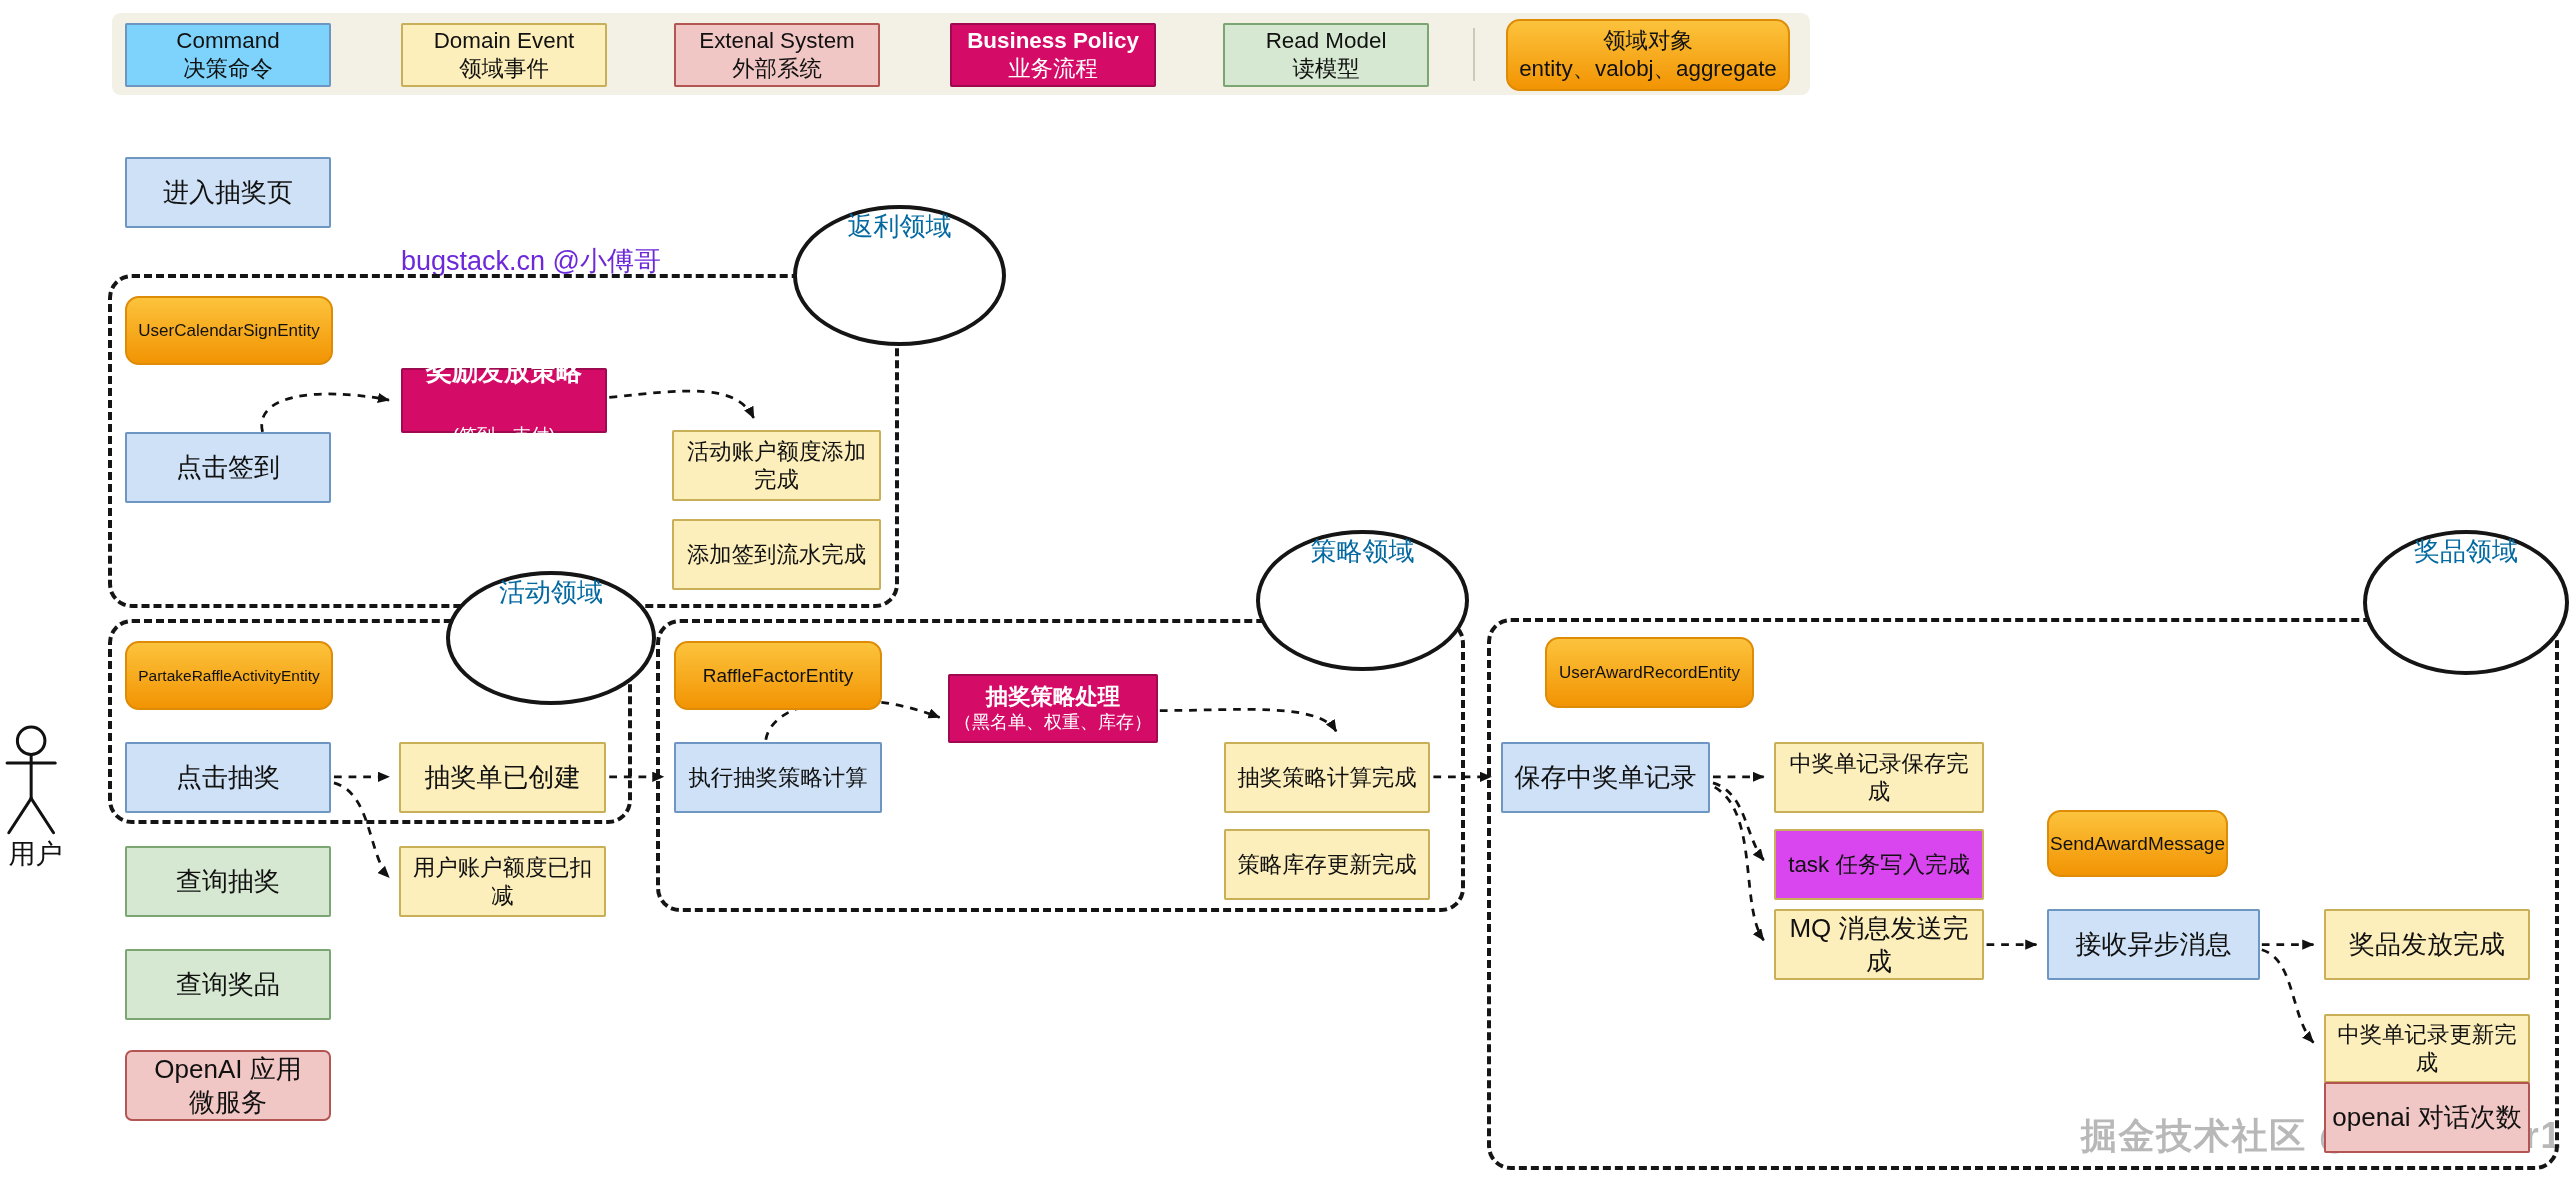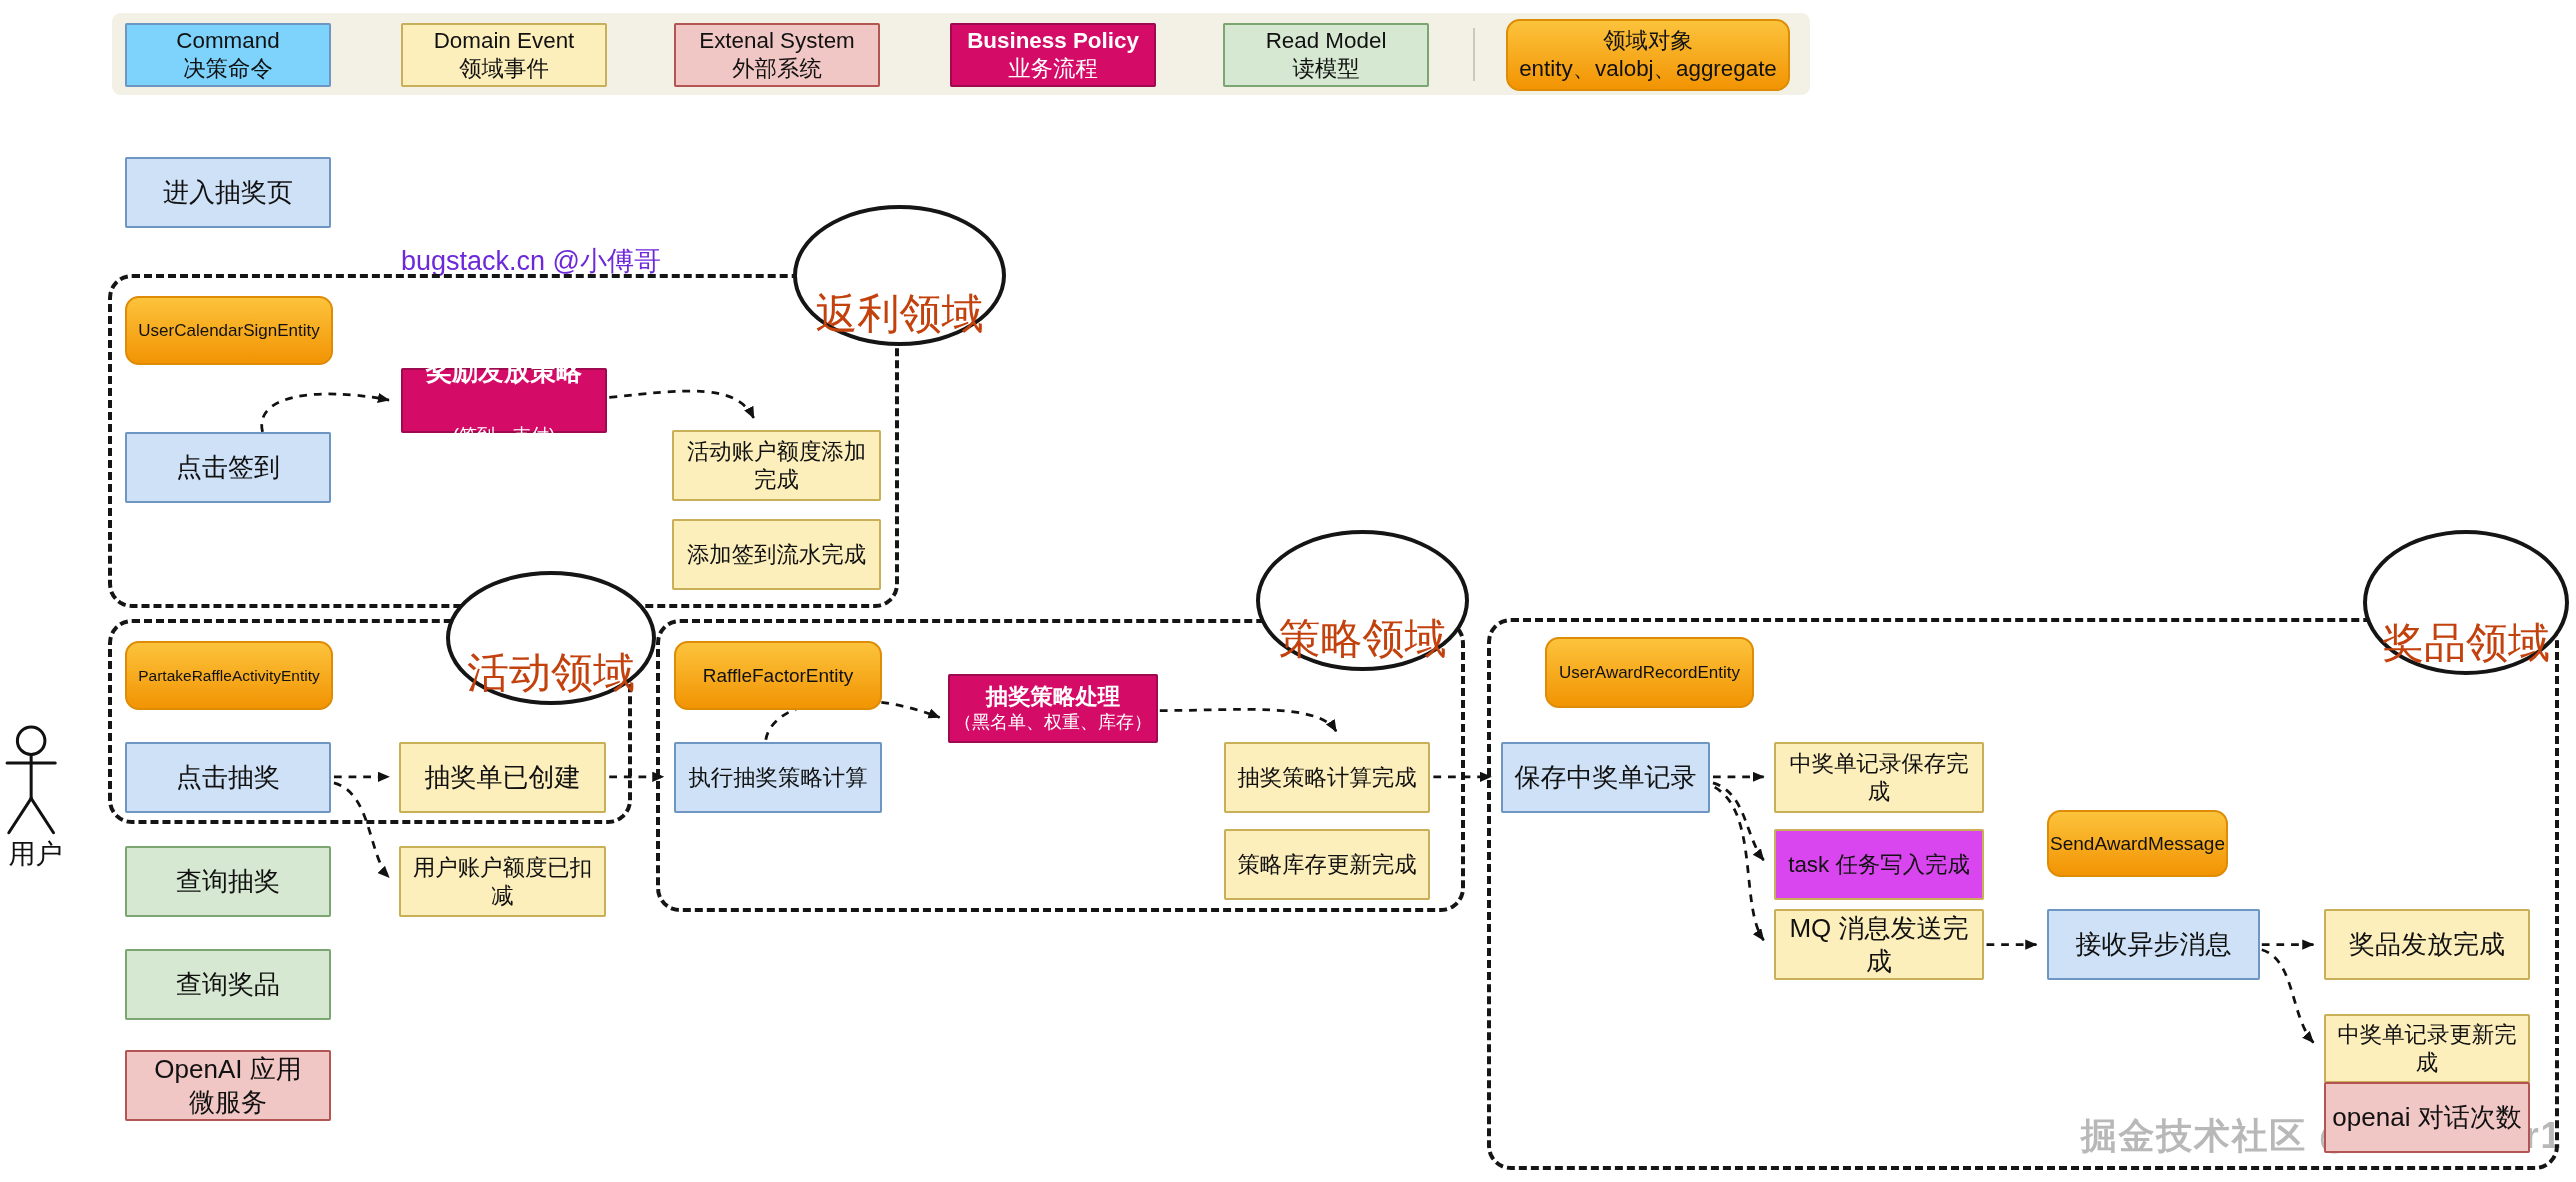--- a/index.html
+++ b/index.html
@@ -24,22 +24,22 @@
   .box .ln{display:block;white-space:normal;}
   .box.entity{border-radius:13.8px;font-weight:normal;}
   .box.policy{font-weight:bold;}
   .box.policy .ln2{font-weight:normal;}
   
   .domain-rect{
     border:4.3px dashed #151515;border-radius:24px;background:transparent;
   }
   .domain-ellipse{
     border:4.3px solid #151515;border-radius:50%;background:#ffffff;
-    display:flex;align-items:flex-end;justify-content:center;
-    font-size:42px;color:#c2410c;
+    display:flex;align-items:flex-start;justify-content:center;
+    font-size:26px;color:#0369a1;
   }
   .note-text{color:#6d28d9;font-size:27px;white-space:nowrap;}
   .actor-label{color:#111;font-size:27px;white-space:nowrap;}
   .watermark{
     color:rgba(125,125,125,0.55);font-size:36px;font-weight:bold;white-space:nowrap;
     text-shadow:0 0 2.6px #ffffff,0 0 0.9px #ffffff;letter-spacing:1.7px;
   }
   svg.overlay{position:absolute;left:0;top:0;pointer-events:none;}
 </style>
 </head>
@@ -149,21 +149,21 @@
     </div>
     <div class="abs box read" style="left: 125px; top: 846px; width: 206px; height: 71px; background: rgb(214, 232, 209); border-color: rgb(124, 166, 113); font-size: 26px; padding: 1.7px 3.4px;">
       <span class="ln ln1">查询抽奖</span>
     </div>
     <div class="abs box event" style="left: 399px; top: 846px; width: 207px; height: 71px; background: rgb(253, 239, 187); border-color: rgb(201, 175, 87); font-size: 22.4px; padding: 1.7px 3.4px;">
       <span class="ln ln1">用户账户额度已扣减</span>
     </div>
     <div class="abs box read" style="left: 125px; top: 949px; width: 206px; height: 71px; background: rgb(214, 232, 209); border-color: rgb(124, 166, 113); font-size: 26px; padding: 1.7px 3.4px;">
       <span class="ln ln1">查询奖品</span>
     </div>
-    <div class="abs box external" style="left: 125px; top: 1050px; width: 206px; height: 71px; background: rgb(241, 199, 197); border-color: rgb(179, 85, 83); font-size: 26px; padding: 1.7px 3.4px;">
+    <div class="abs box external" style="left: 125px; top: 1050px; width: 206px; height: 71px; background: rgb(241, 199, 197); border-color: rgb(179, 85, 83); font-size: 26px; padding: 1.7px 3.4px; border-radius: 7px;">
       <span class="ln ln1">OpenAI 应用</span>
       <span class="ln ln2">微服务</span>
     </div>
     <div class="abs box entity" style="left: 674px; top: 641px; width: 208px; height: 69px; background: linear-gradient(rgb(252, 195, 60), rgb(242, 148, 3)); border-color: rgb(222, 139, 5); font-size: 19px; padding: 1.7px 3.4px;">
       <span class="ln ln1">RaffleFactorEntity</span>
     </div>
     <div class="abs box policy" style="left: 948px; top: 674px; width: 210px; height: 69px; background: rgb(212, 11, 103); border-color: rgb(158, 9, 80); color: rgb(255, 255, 255); font-size: 22.4px; padding: 1.7px 3.4px;">
       <span class="ln ln1">抽奖策略处理</span>
       <span class="ln ln2" style="font-size: 18px;">（黑名单、权重、库存）</span>
     </div>

